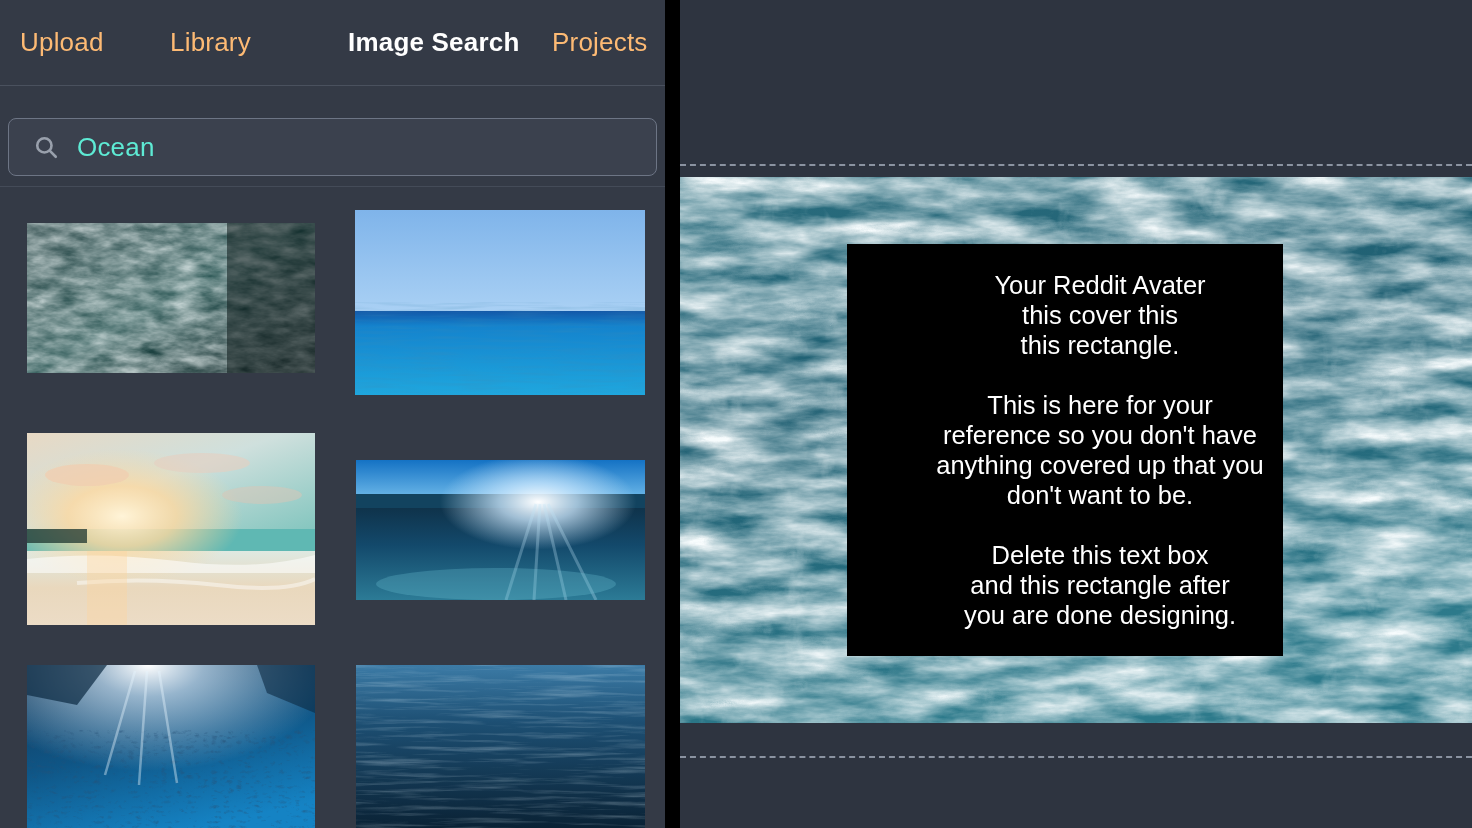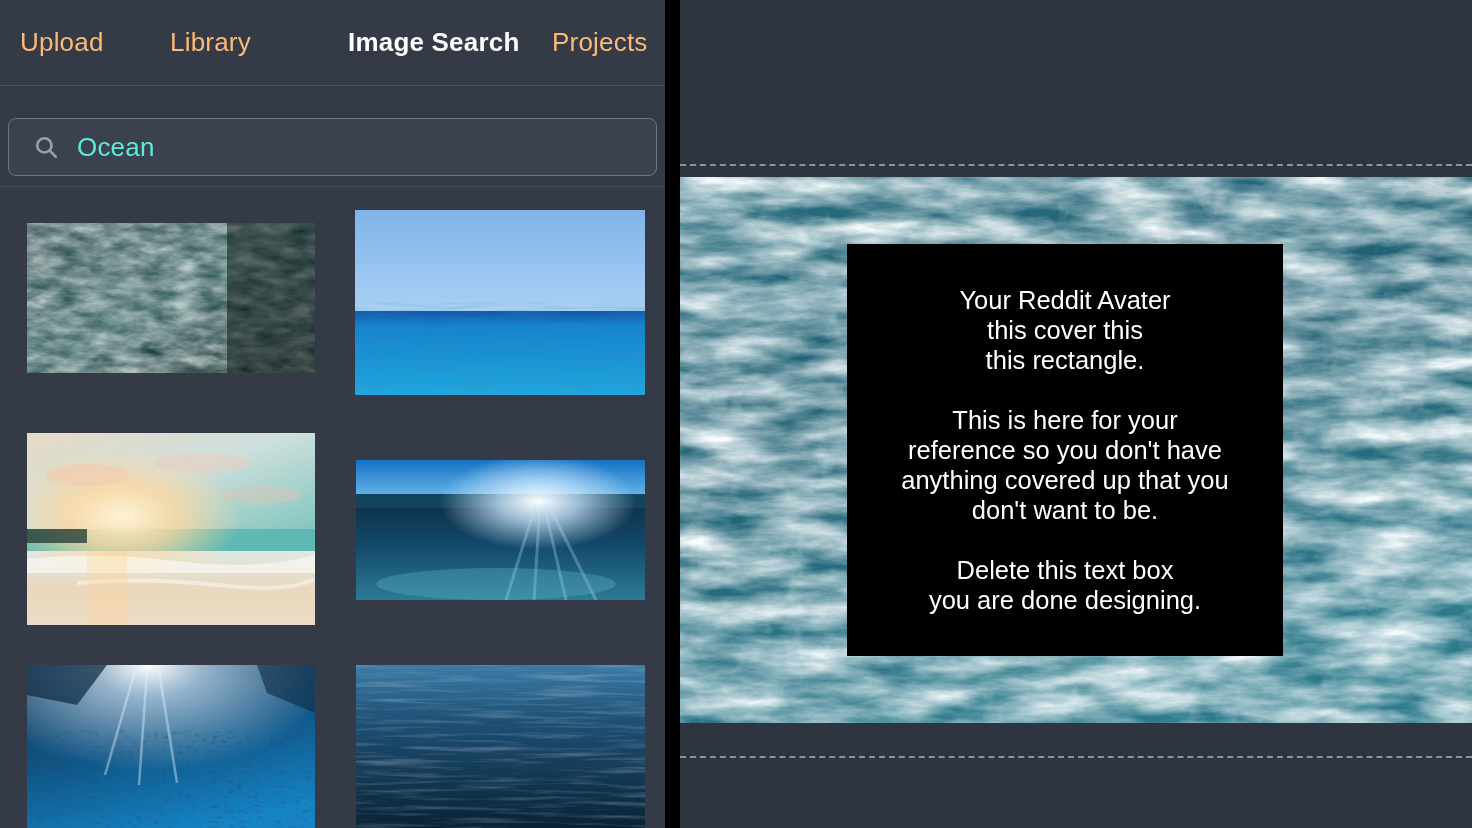--- a/index.html
+++ b/index.html
@@ -88,20 +88,21 @@
 
   #black-rect{
     position:absolute;left:167px;top:67px;width:436px;height:412px;
     background:#000000;
   }
   #textbox{
     position:absolute;left:0;top:0;width:436px;height:412px;
     display:flex;flex-direction:column;align-items:center;justify-content:center;
     color:#ffffff;font-size:25.5px;line-height:30px;text-align:center;
     font-family:"Liberation Sans", sans-serif;
+    padding-left:35px;
   }
   .tb-line{white-space:nowrap;}
   .tb-gap{height:30px;}
 </style>
 </head>
 <body>
 
 <div id="app">
 
   <div id="sidebar">
@@ -318,19 +319,20 @@
           <div class="tb-line">Your Reddit Avater</div>
           <div class="tb-line">this cover this</div>
           <div class="tb-line">this rectangle.</div>
           <div class="tb-gap"></div>
           <div class="tb-line">This is here for your</div>
           <div class="tb-line">reference so you don't have</div>
           <div class="tb-line">anything covered up that you</div>
           <div class="tb-line">don't want to be.</div>
           <div class="tb-gap"></div>
           <div class="tb-line">Delete this text box</div>
+          <div class="tb-line">and this rectangle after</div>
           <div class="tb-line">you are done designing.</div>
         </div>
       </div>
     </div>
 
   </div>
 </div>
 
 </body></html>

